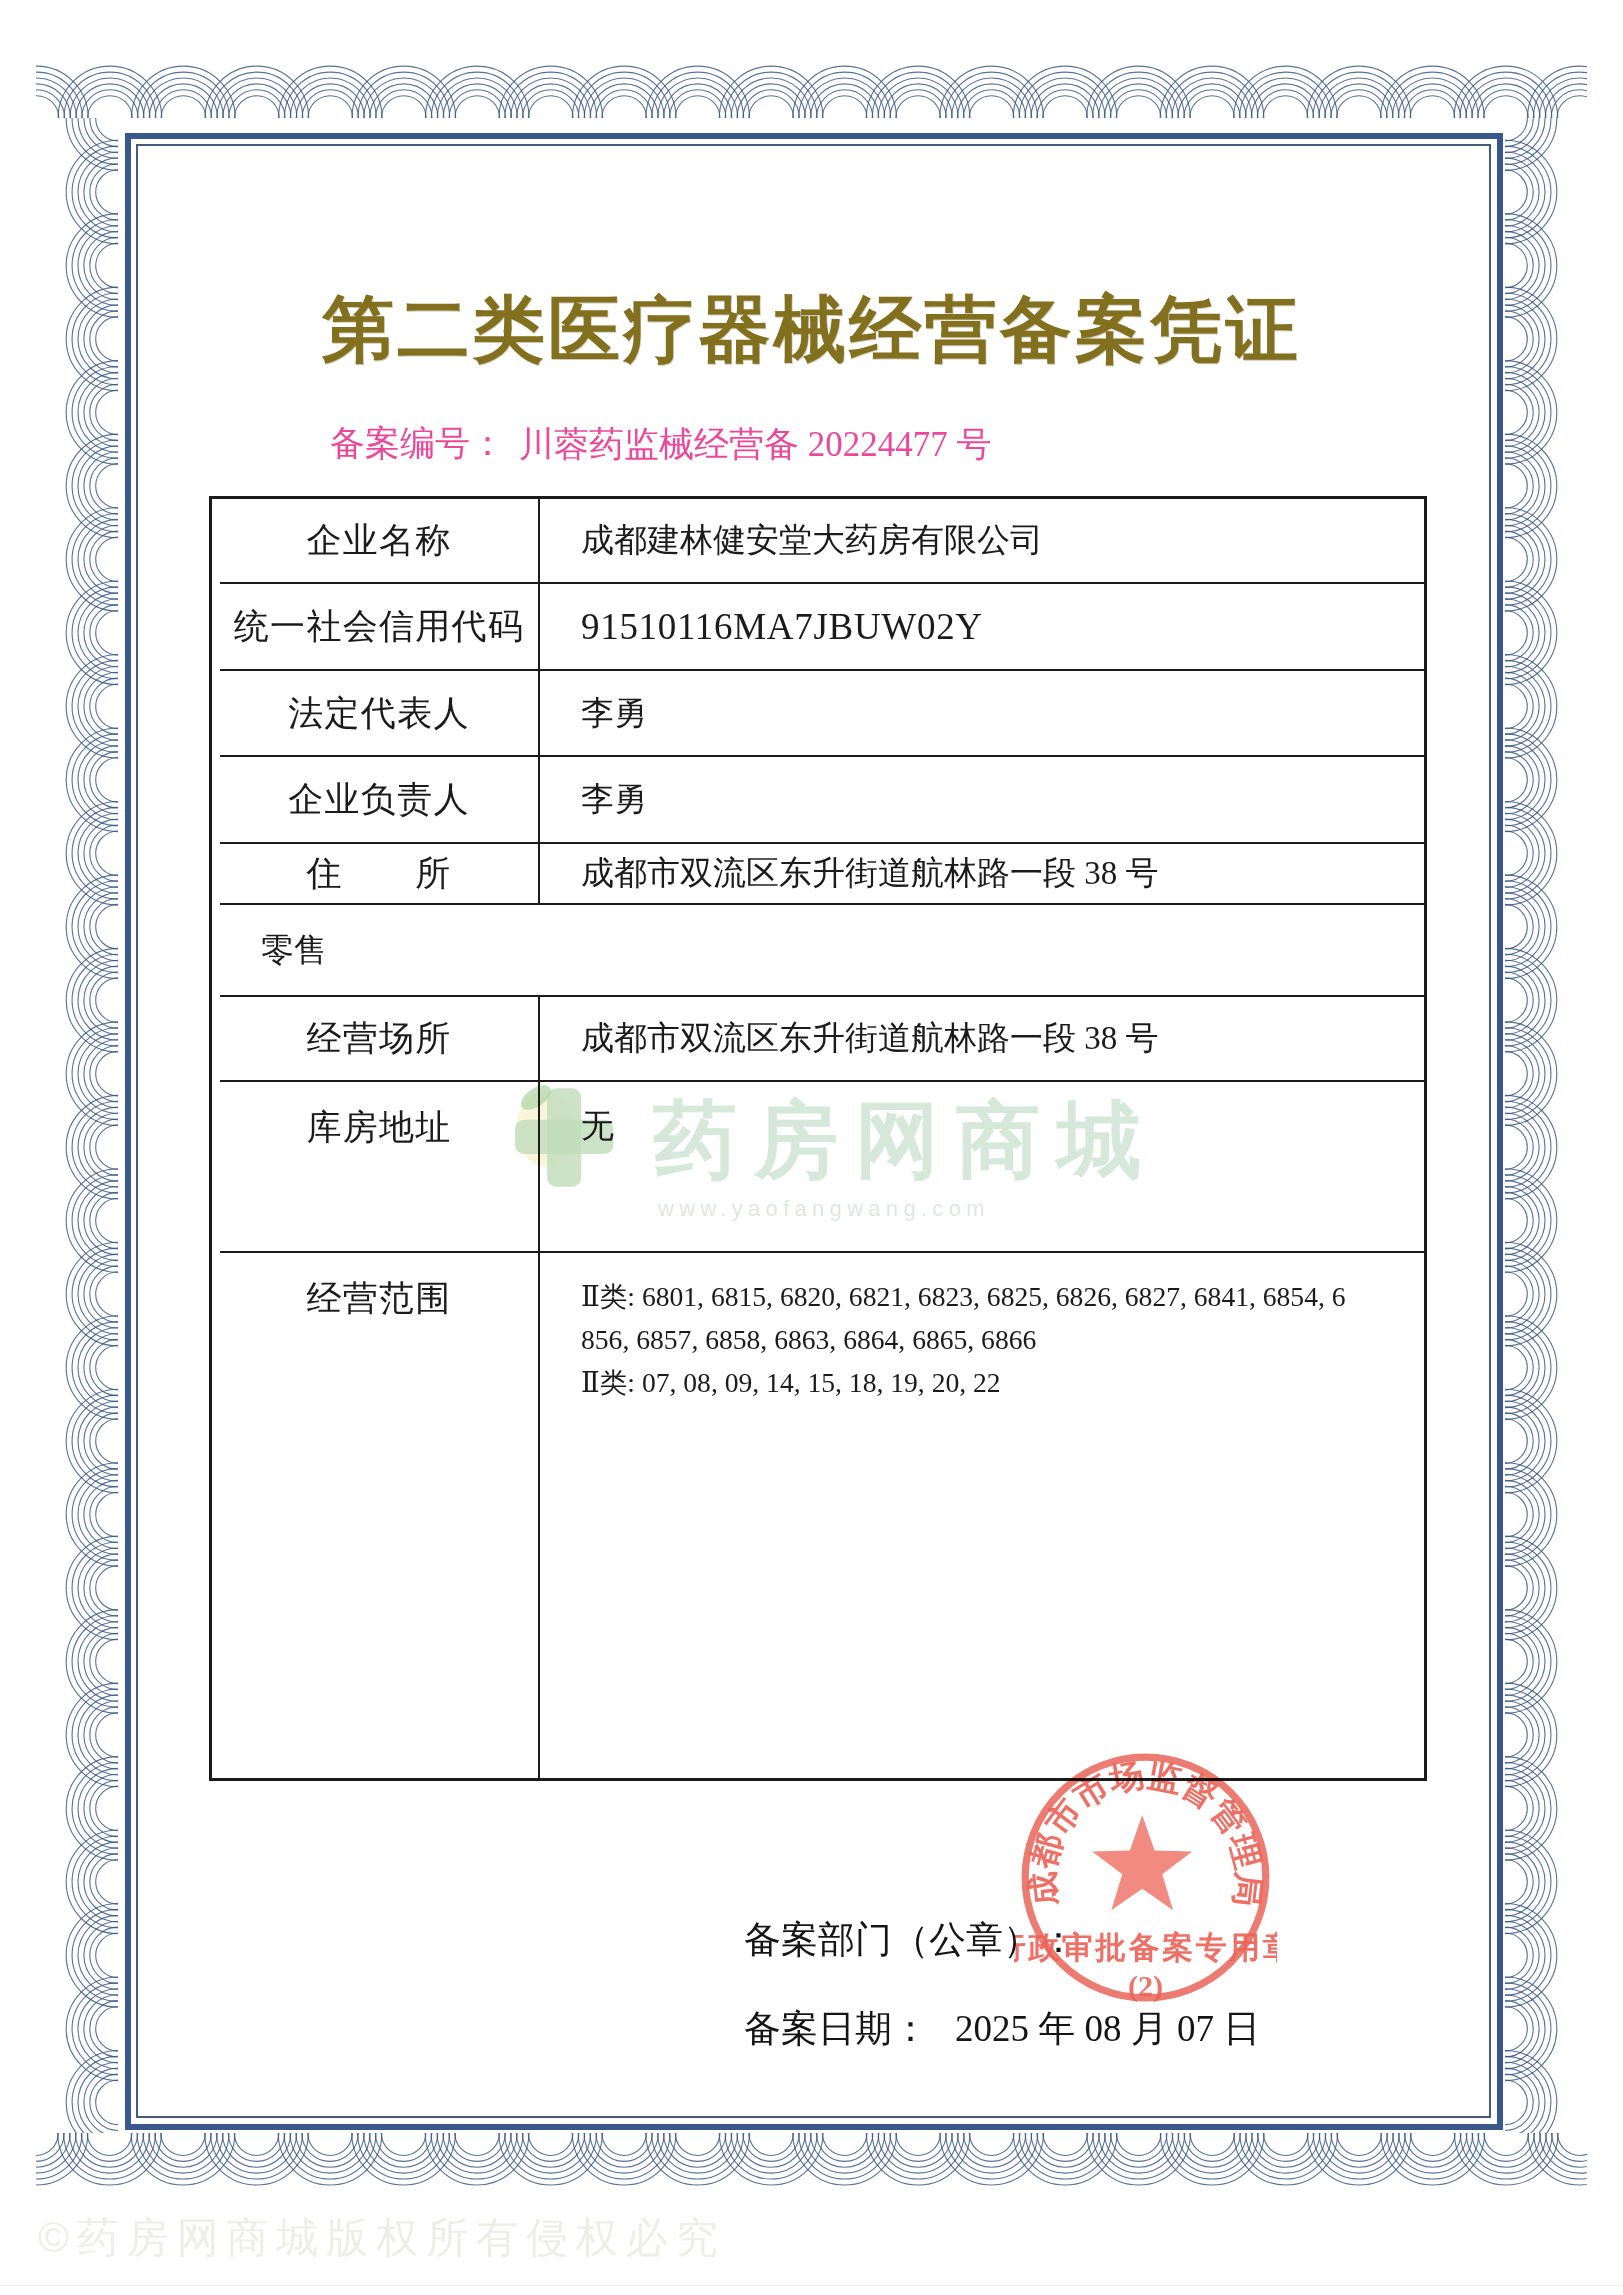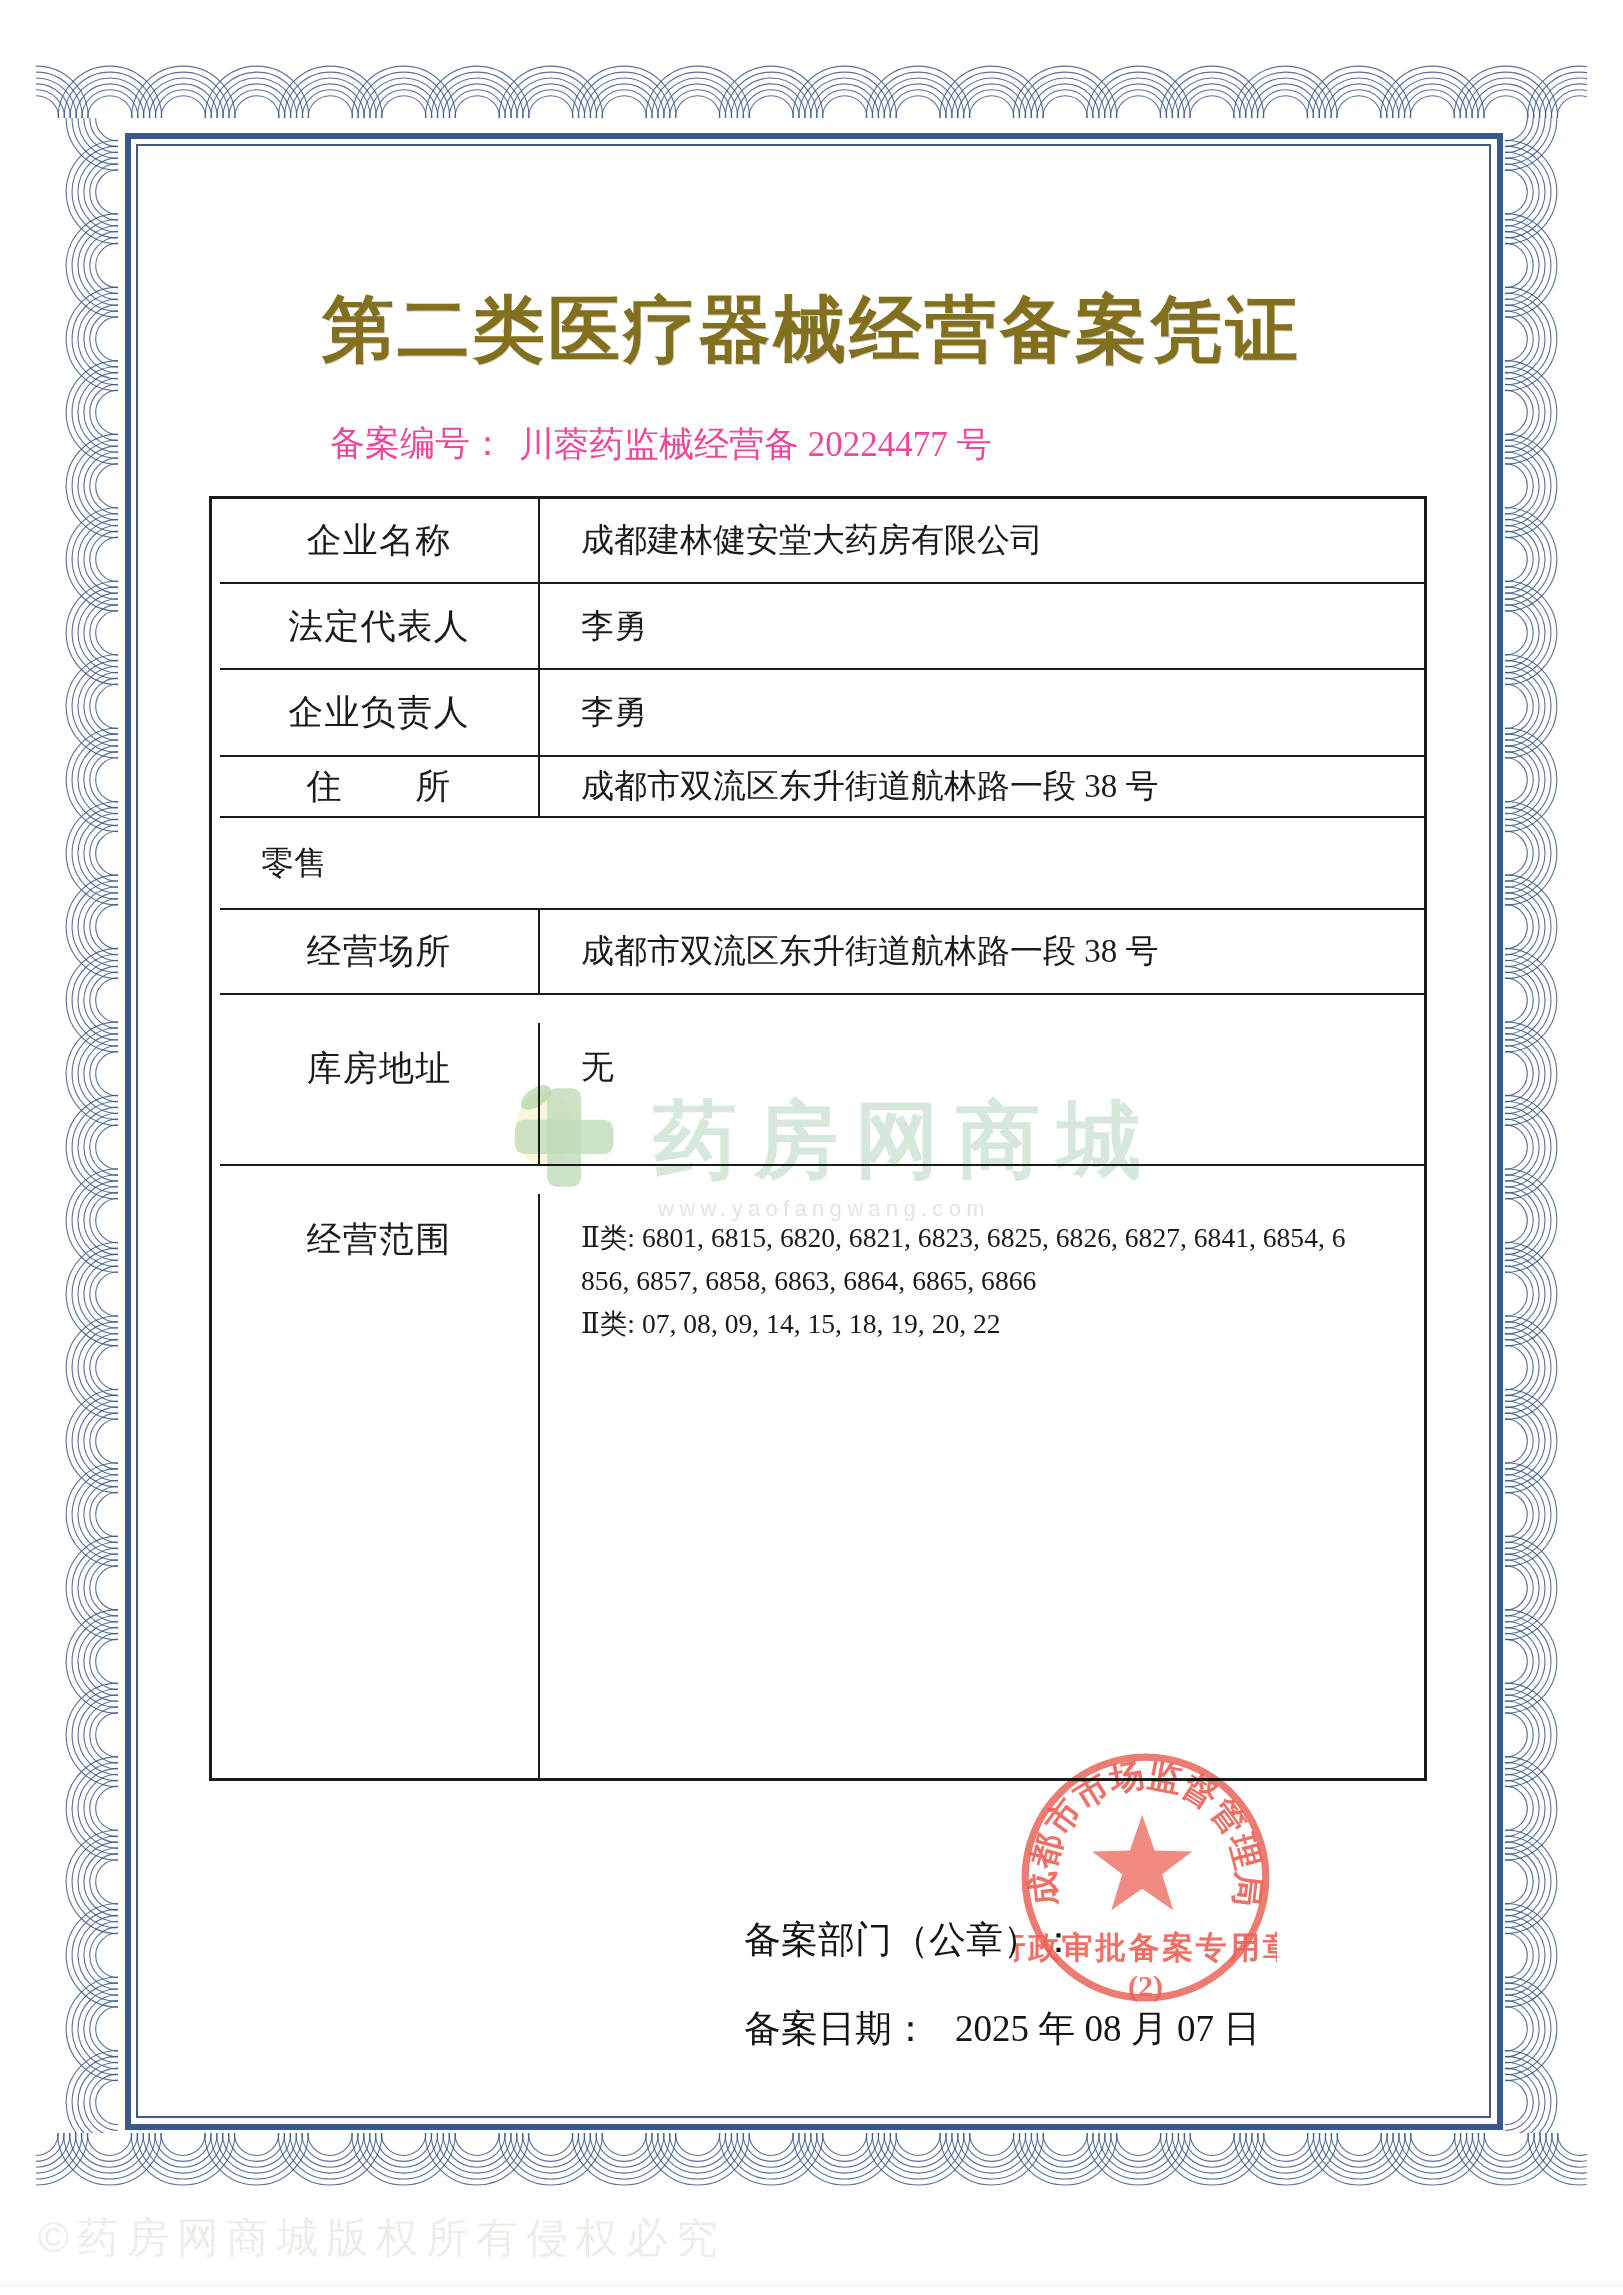--- a/index.html
+++ b/index.html
@@ -57,21 +57,21 @@
   }
   .trow{display:flex;border-bottom:2.6px solid #1b1b1b;box-sizing:border-box;}
   .trow:last-child{border-bottom:none;flex:1;}
   .lcell{
     width:320px;min-width:320px;box-sizing:border-box;
     border-right:2px solid #1b1b1b;
     display:flex;align-items:center;justify-content:center;
     font-size:35px;letter-spacing:1.3px;
   }
   .vcell{flex:1;display:flex;align-items:center;padding-left:41px;font-size:33px;box-sizing:border-box;}
-  .trow.top .lcell,.trow.top .vcell{align-items:flex-start;padding-top:22px;margin-top:28px;}
+  .trow.top .lcell,.trow.top .vcell{align-items:flex-start;padding-top:22px;}
   .vcell.code{font-size:37px;letter-spacing:0.7px;}
   .vcell.scope{display:block;padding-top:25px;font-size:27.6px;line-height:43px;white-space:nowrap;}
   
   .bottom-label{position:absolute;font-size:37px;color:#151515;white-space:nowrap;z-index:2;}
   #dept-line{left:744px;top:1915px;}
   #date-line{left:744px;top:2004px;}
   #date-value{position:absolute;left:955px;top:2004px;font-size:37px;color:#151515;white-space:nowrap;z-index:2;}
   
   #stamp{position:absolute;left:1014px;top:1746px;width:263px;height:263px;z-index:3;
     mix-blend-mode:multiply;opacity:.92;}
@@ -721,20 +721,24 @@
     <span class="rec-val">川蓉药监械经营备 20224477 号</span>
   </div>
 
   <div id="cert-table">
 
     <div class="trow" style="height:85px">
       <div class="lcell">企业名称</div>
       <div class="vcell">成都建林健安堂大药房有限公司</div>
     </div>
 
+    <div class="trow" style="height:87px">
+      <div class="lcell">统一社会信用代码</div>
+      <div class="vcell code">91510116MA7JBUW02Y</div>
+    </div>
 
     <div class="trow" style="height:86px">
       <div class="lcell">法定代表人</div>
       <div class="vcell">李勇</div>
     </div>
 
     <div class="trow" style="height:87px">
       <div class="lcell">企业负责人</div>
       <div class="vcell">李勇</div>
     </div>

